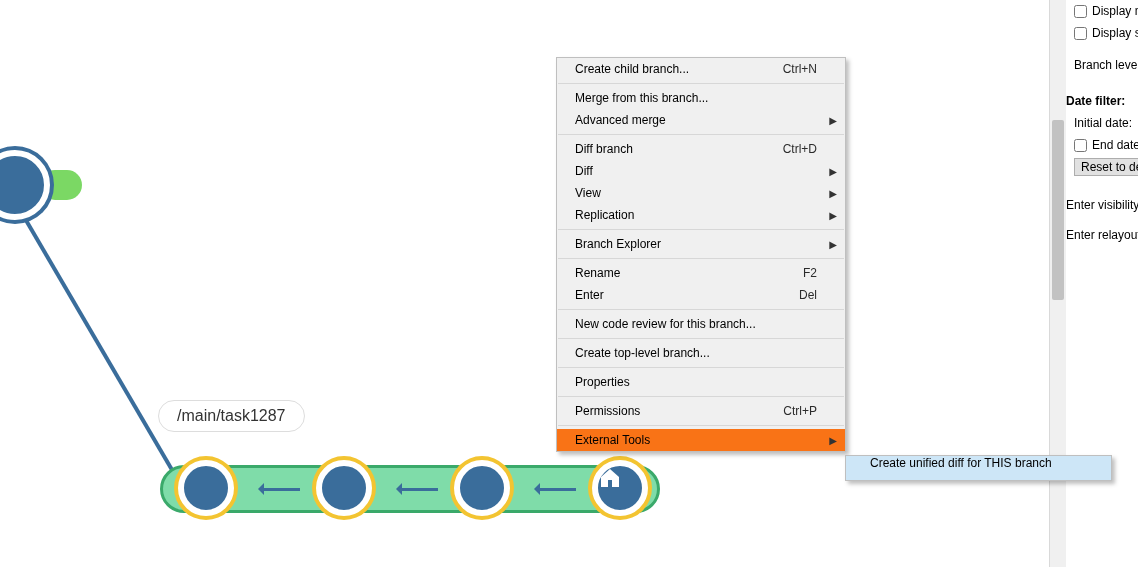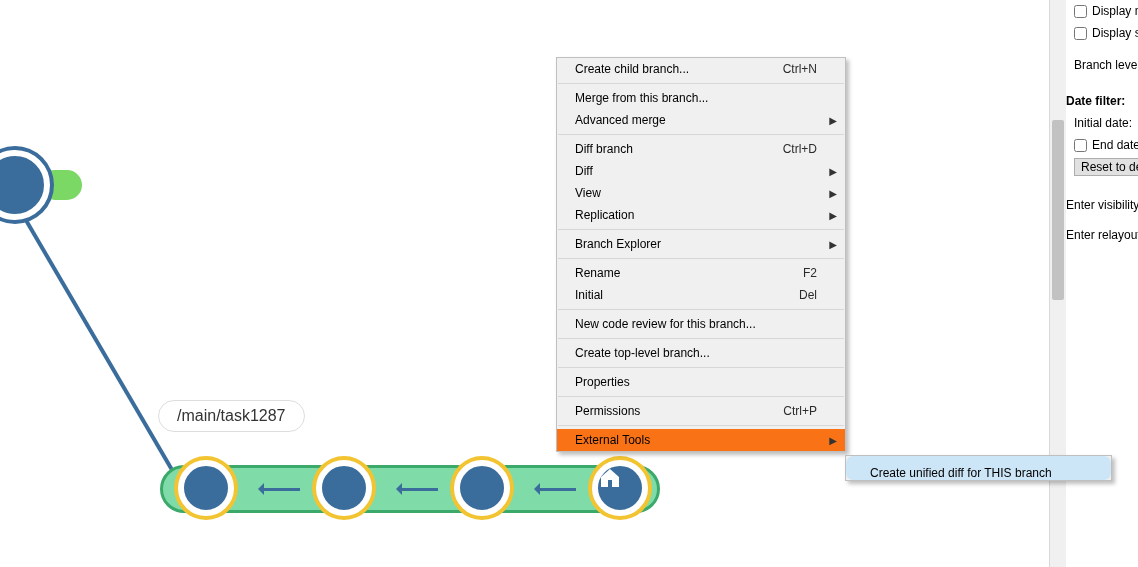--- a/index.html
+++ b/index.html
@@ -40,21 +40,21 @@
 .ctxmenu .sep { height: 1px; background: #d7d7d7; margin: 3px 1px; }
 .ctxmenu .arrow { position: absolute; right: 8px; font-size: 10px; color: #333; }
 .ctxmenu .bold { font-weight: normal; }
 .ctxmenu .highlight { background: #f97316; }
 
 
 .submenu {
   position: absolute; left: 845px; top: 455px; width: 267px; height: 26px;
   background: #f0f0f0; border: 1px solid #bfbfbf; box-shadow: 3px 3px 4px rgba(0,0,0,0.25);
 }
-.submenu .item { display: flex; align-items: flex-end; height: 24px; padding: 0 14px 0 24px; background: #cde6f7; border-radius: 7px; }
+.submenu .item { display: flex; align-items: flex-start; height: 24px; padding: 0 14px 0 24px; background: #cde6f7; }
 
 
 .commit {
   position: absolute; width: 56px; height: 56px; border-radius: 50%;
   background: #3a6d9b; border: 6px solid #fff; box-shadow: 0 0 0 4px #3a6d9b;
 }
 .commit.active { box-shadow: 0 0 0 4px #f3c431; }
 .home-icon {
   position: absolute; width: 24px; height: 24px; left: 16px; top: 16px;
 }
@@ -177,21 +177,21 @@
   <div class="item">
     <span class="label">Branch Explorer</span>
     <span class="arrow">▶</span>
   </div>
   <div class="sep"></div>
   <div class="item">
     <span class="label">Rename</span>
     <span class="shortcut">F2</span>
   </div>
   <div class="item">
-    <span class="label">Initial</span>
+    <span class="label">Enter</span>
     <span class="shortcut">Del</span>
   </div>
   <div class="sep"></div>
   <div class="item">
     <span class="label">New code review for this branch...</span>
   </div>
   <div class="sep"></div>
   <div class="item">
     <span class="label">Create top-level branch...</span>
   </div>

